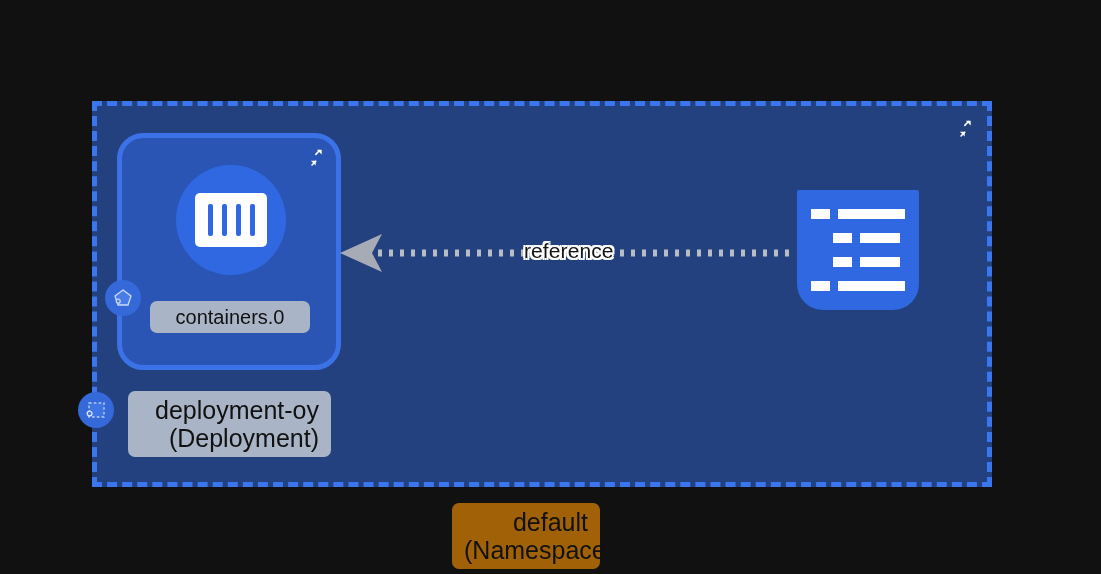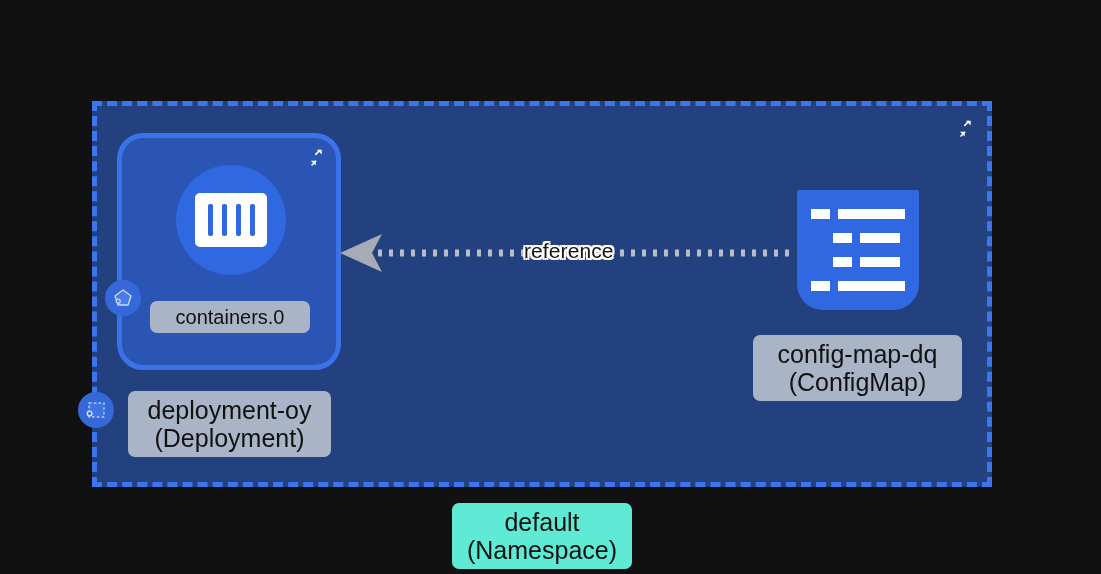--- a/index.html
+++ b/index.html
@@ -152,33 +152,35 @@
   .node-label.containers {
     left: 150px;
     top: 301px;
     width: 160px;
   }
   .node-label.deployment {
     left: 128px;
     top: 391px;
     width: 203px;
     font-size: 25px;
+    text-align: right;
   }
   .node-label.configmap {
     left: 753px;
     top: 335px;
     width: 209px;
     font-size: 25px;
   }
   .node-label.namespace {
     left: 452px;
     top: 503px;
-    width: 180px;
+    width: 148px;
     font-size: 25px;
-    background: #5eead4;
+    background: #a16207;
+    text-align: right;
   }
 
   
   .edge-svg {
     position: absolute;
     left: 0;
     top: 0;
     width: 1101px;
     height: 574px;
     pointer-events: none;
@@ -275,19 +277,17 @@
       <rect x="4" y="4" width="15" height="14" fill="#3f76e4" stroke="#b9cdf2" stroke-width="1.4" stroke-dasharray="2.6 2.2"></rect>
       <circle cx="4.6" cy="14.6" r="2.4" fill="#3f76e4" stroke="#dbe6fb" stroke-width="1.3"></circle>
     </svg>
   </div>
 
   <div class="node-label containers">containers.0</div>
 
   <div class="node-label deployment">deployment-oy
 (Deployment)</div>
 
-  <div class="node-label configmap">config-map-dq
-(ConfigMap)</div>
 
   <div class="node-label namespace">default
 (Namespace)</div>
 
 </div>
 
 </body></html>

